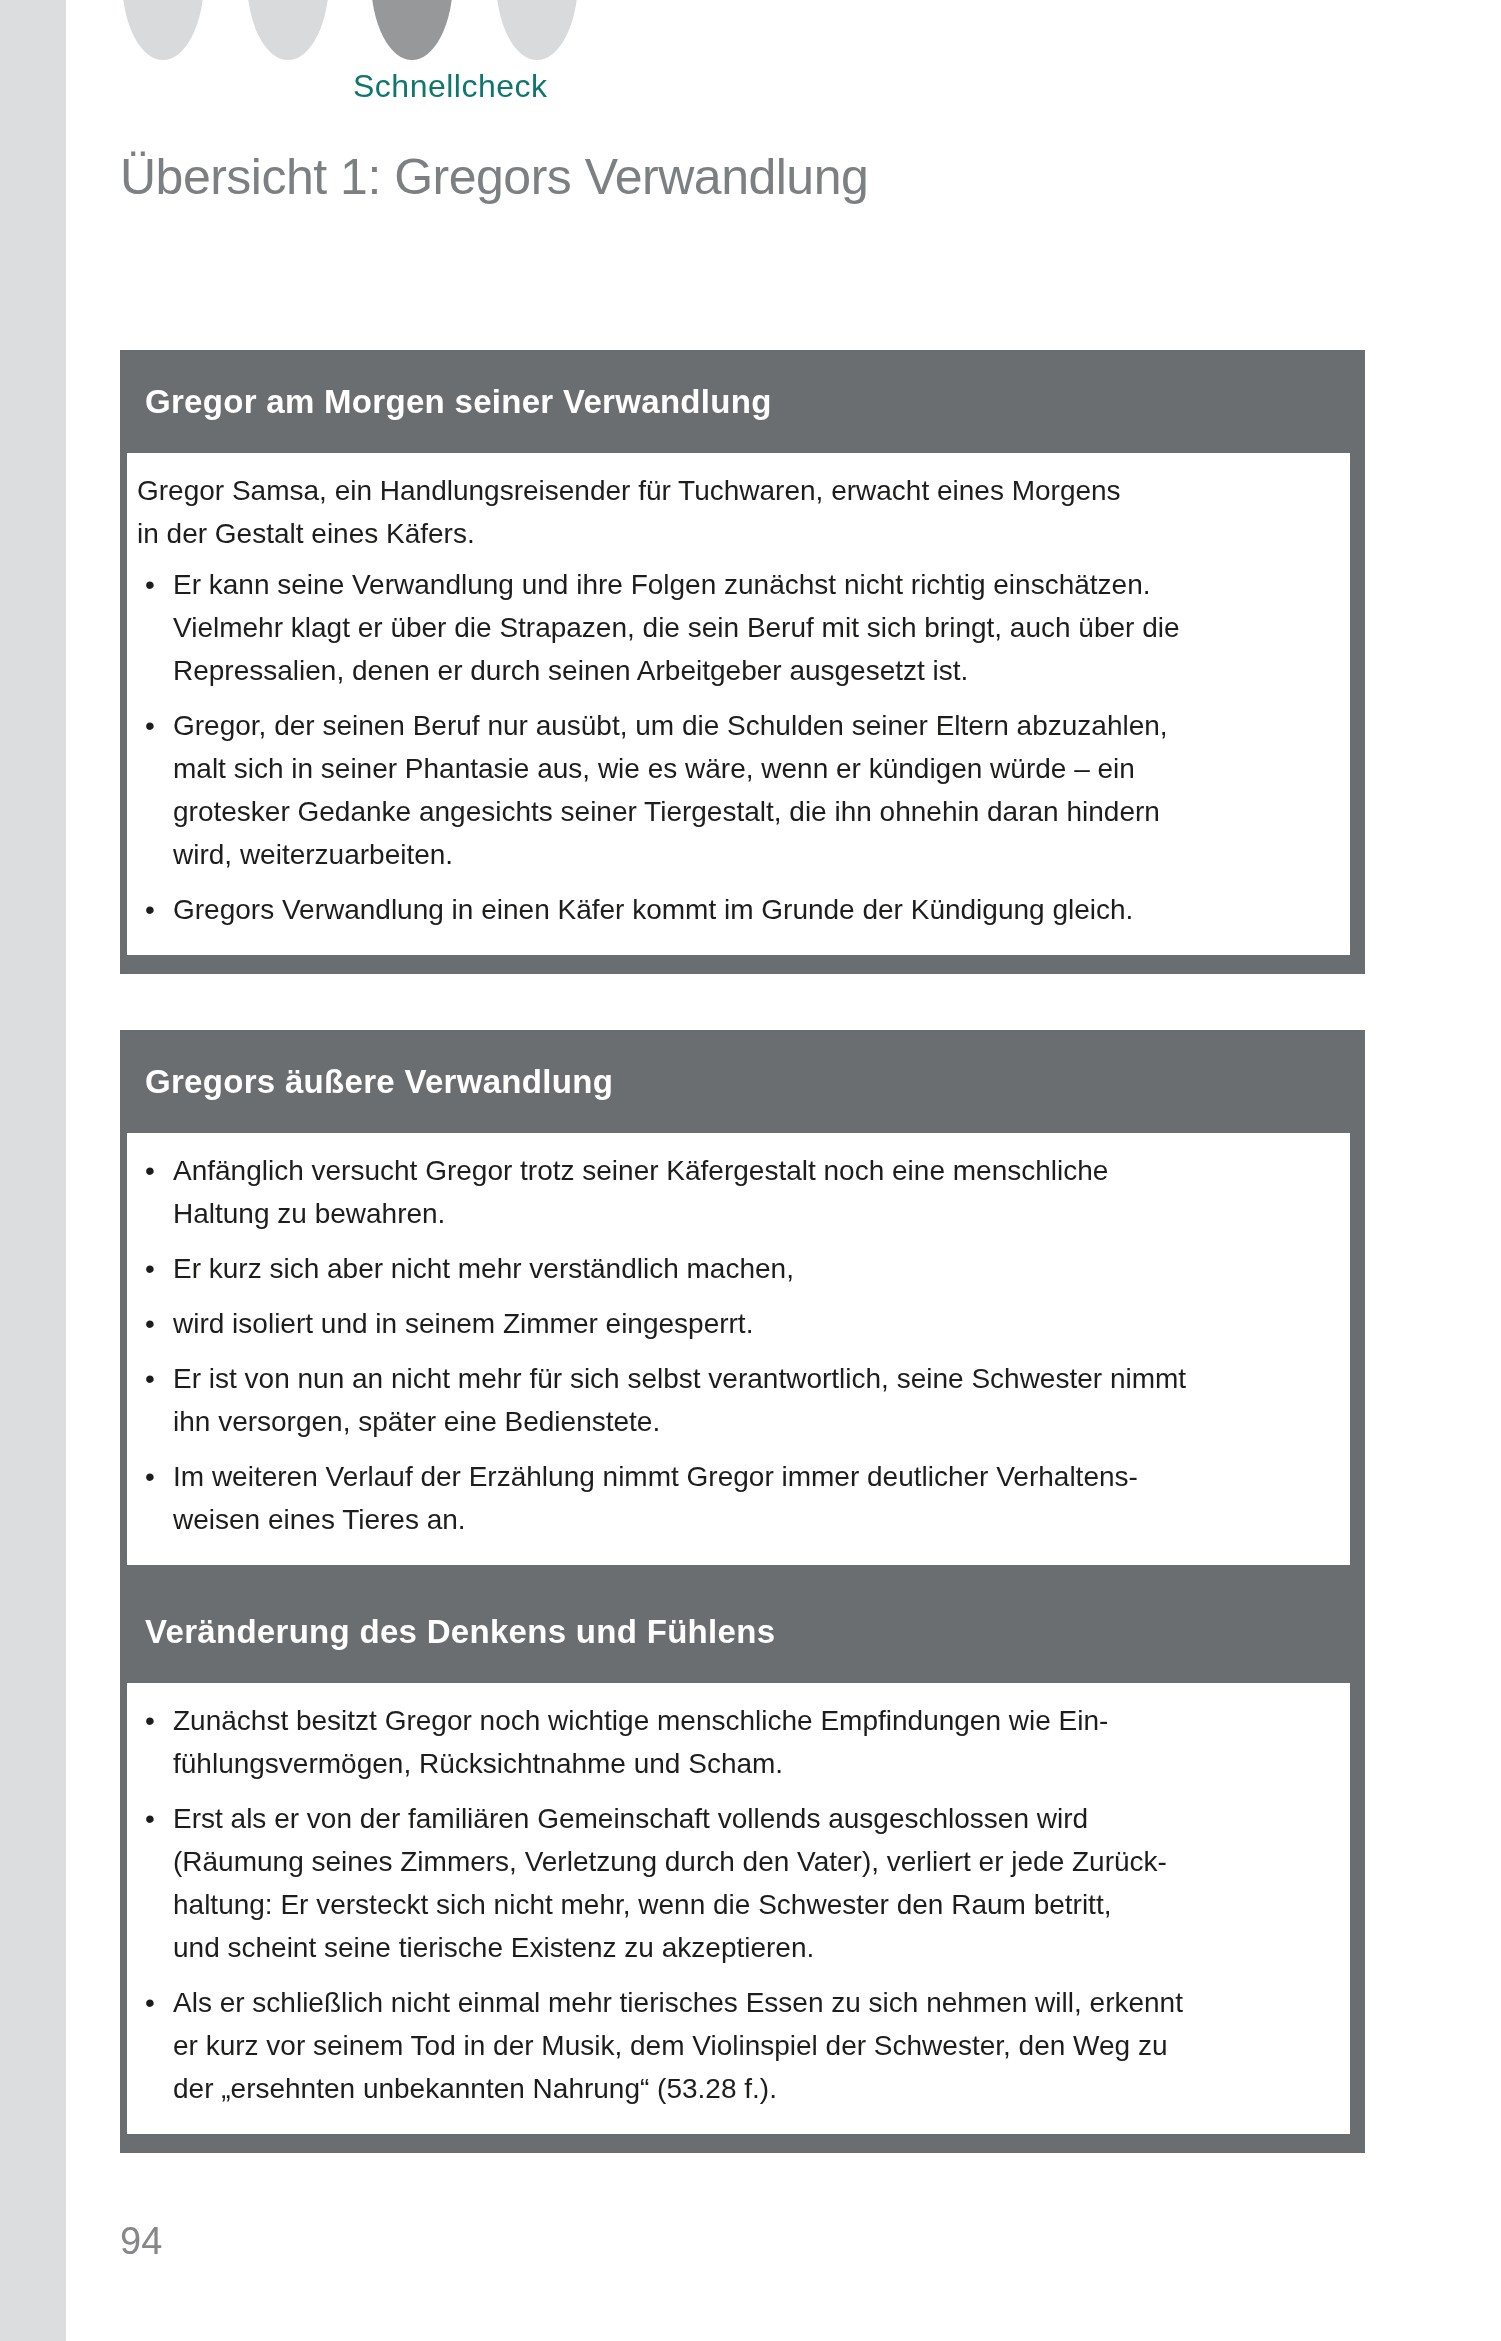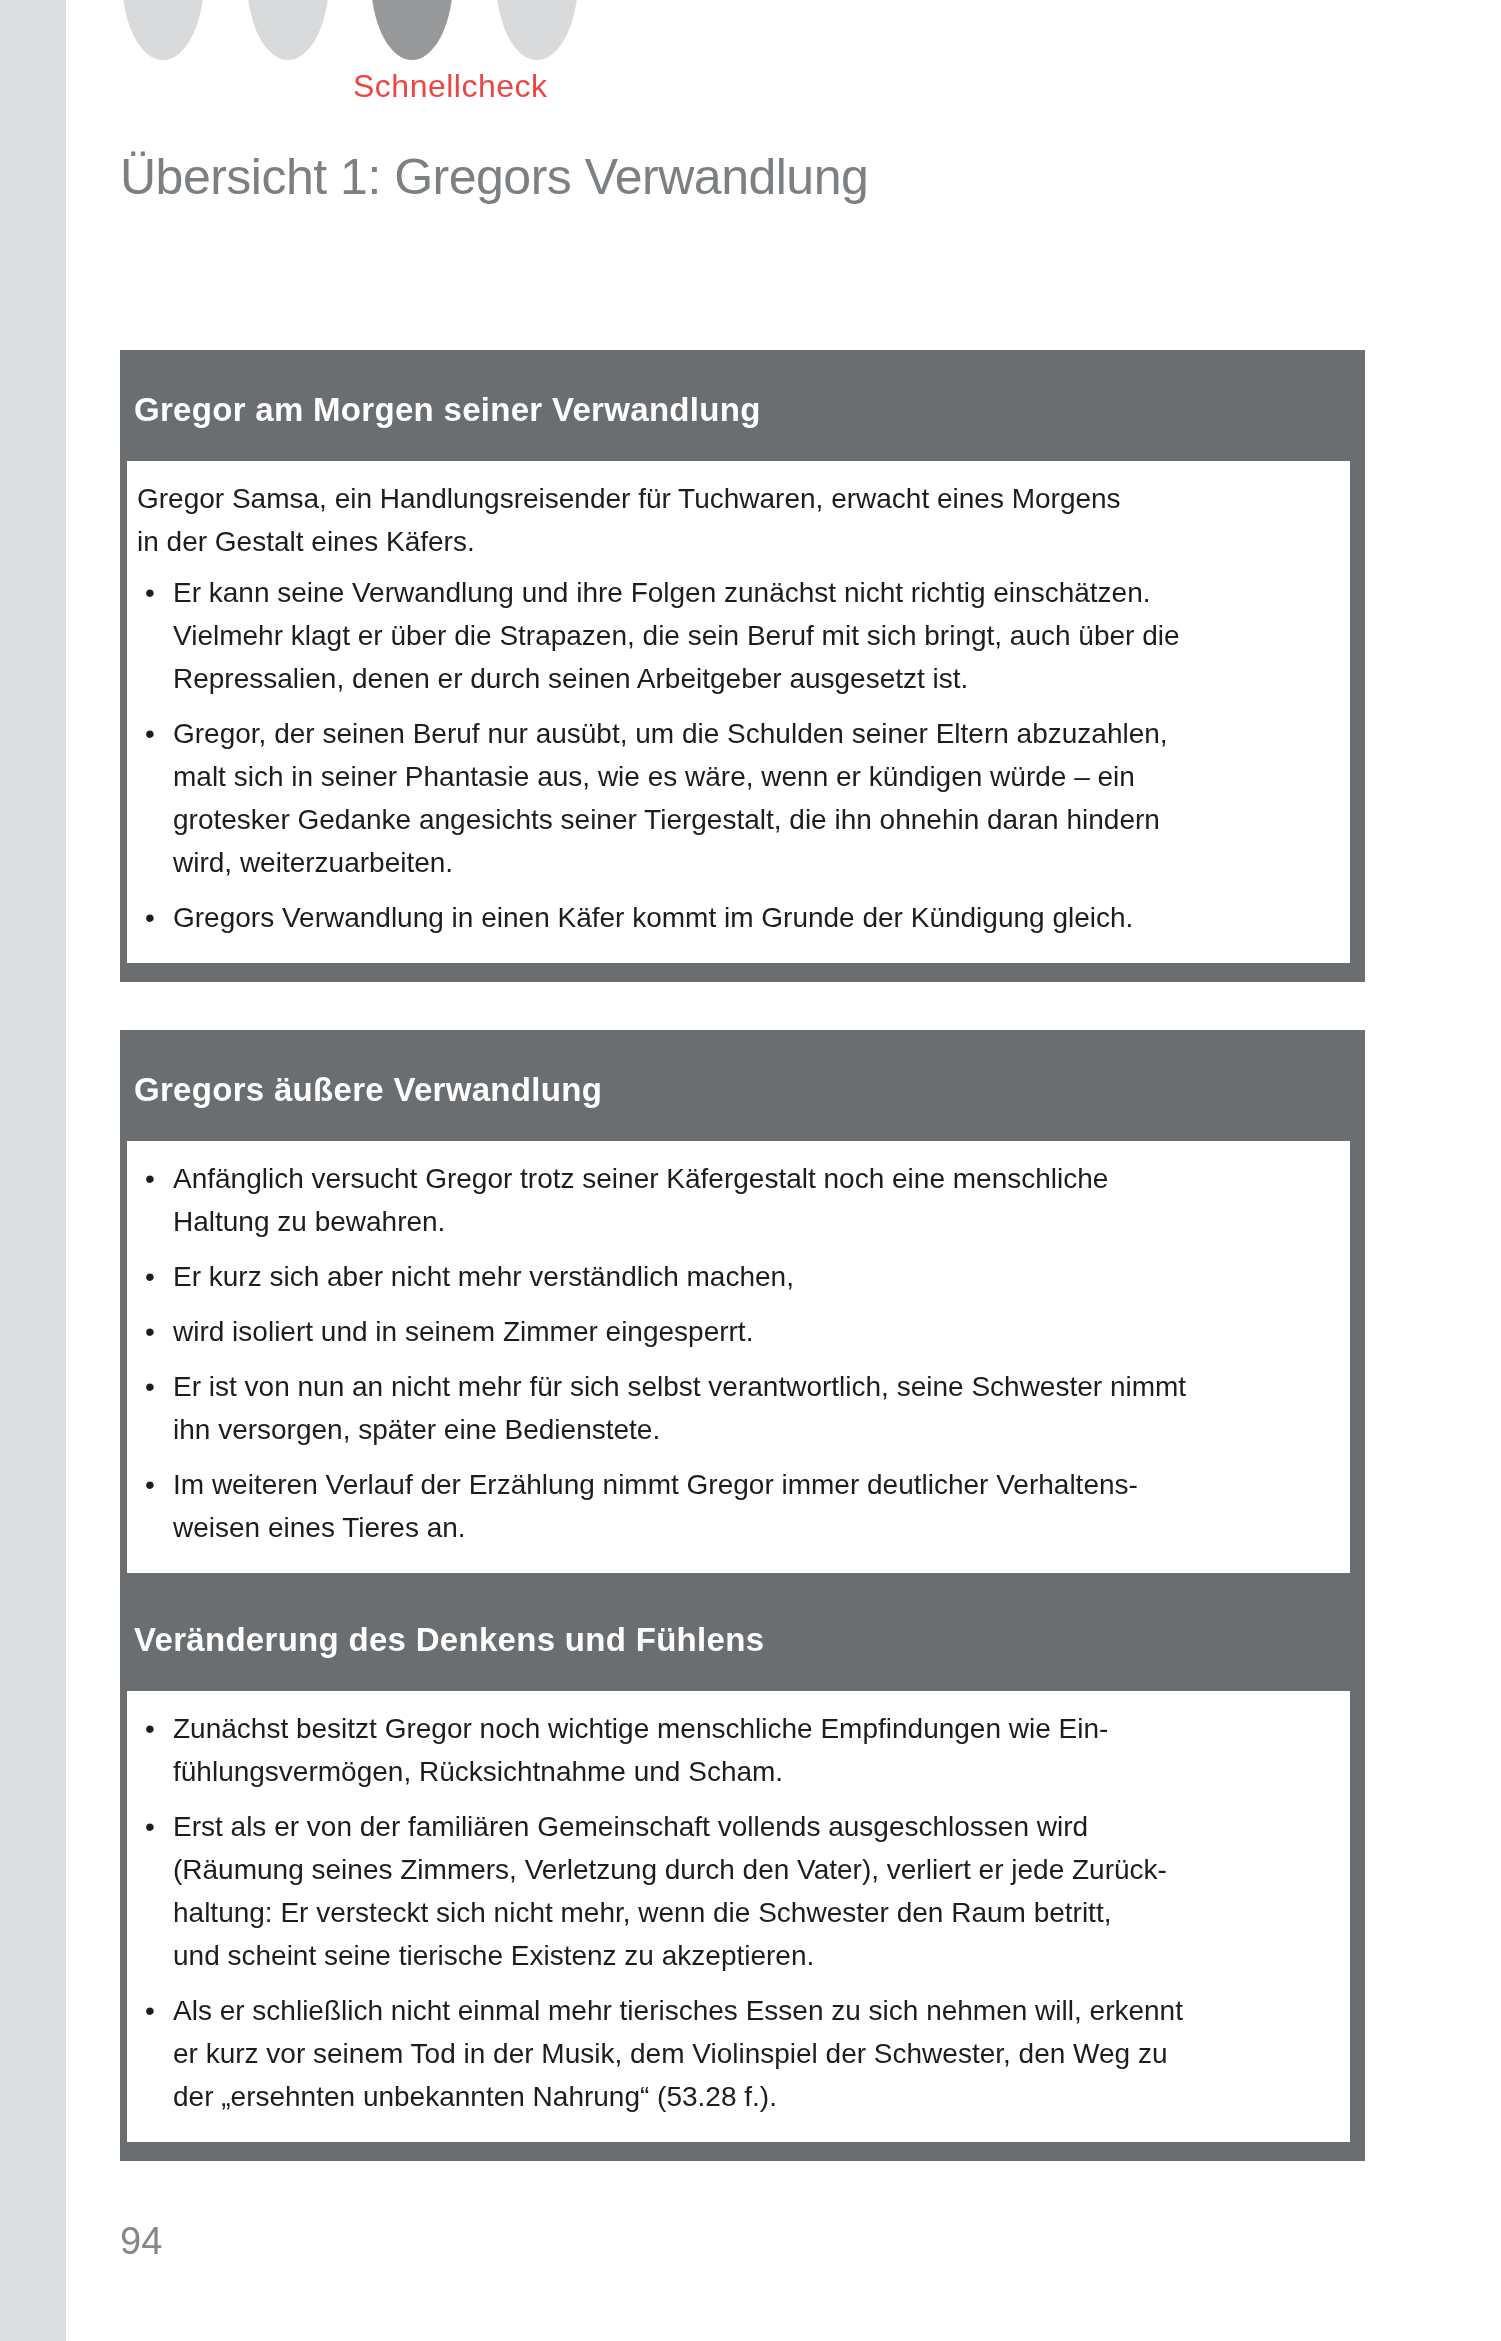--- a/index.html
+++ b/index.html
@@ -17,36 +17,35 @@
   }
   
   .dot{
     position:absolute;top:-100px;width:82px;height:160px;
     border-radius:50%;
     background:#d9dadb;
   }
   .dot.active{background:#97989a;}
   .chapter-label{
     position:absolute;top:68px;left:353px;
-    font-size:32px;color:#ef4444;letter-spacing:0.5px;
+    font-size:32px;color:#0f766e;letter-spacing:0.5px;
   }
   .page-title{
     position:absolute;top:148px;left:120px;margin:0;
     font-size:50px;font-weight:400;color:#7d8083;letter-spacing:-0.5px;
   }
   
   .box{
     position:absolute;left:120px;width:1245px;
     background:#6b6e70;
     padding-bottom:19px;
   }
   .box-header{
     height:103px;display:flex;align-items:center;
-    padding:0 14px;
-    margin-top:8px;
+    padding:0 25px;
   }
   .box-title{
     margin:0;font-size:33px;font-weight:700;color:#ffffff;letter-spacing:0.3px;
   }
   .box-body{
     background:#ffffff;
     margin:0 15px 0 7px;
     padding:16px 18px 24px 10px;
     color:#1d1d1b;
     font-size:28px;line-height:43px;

